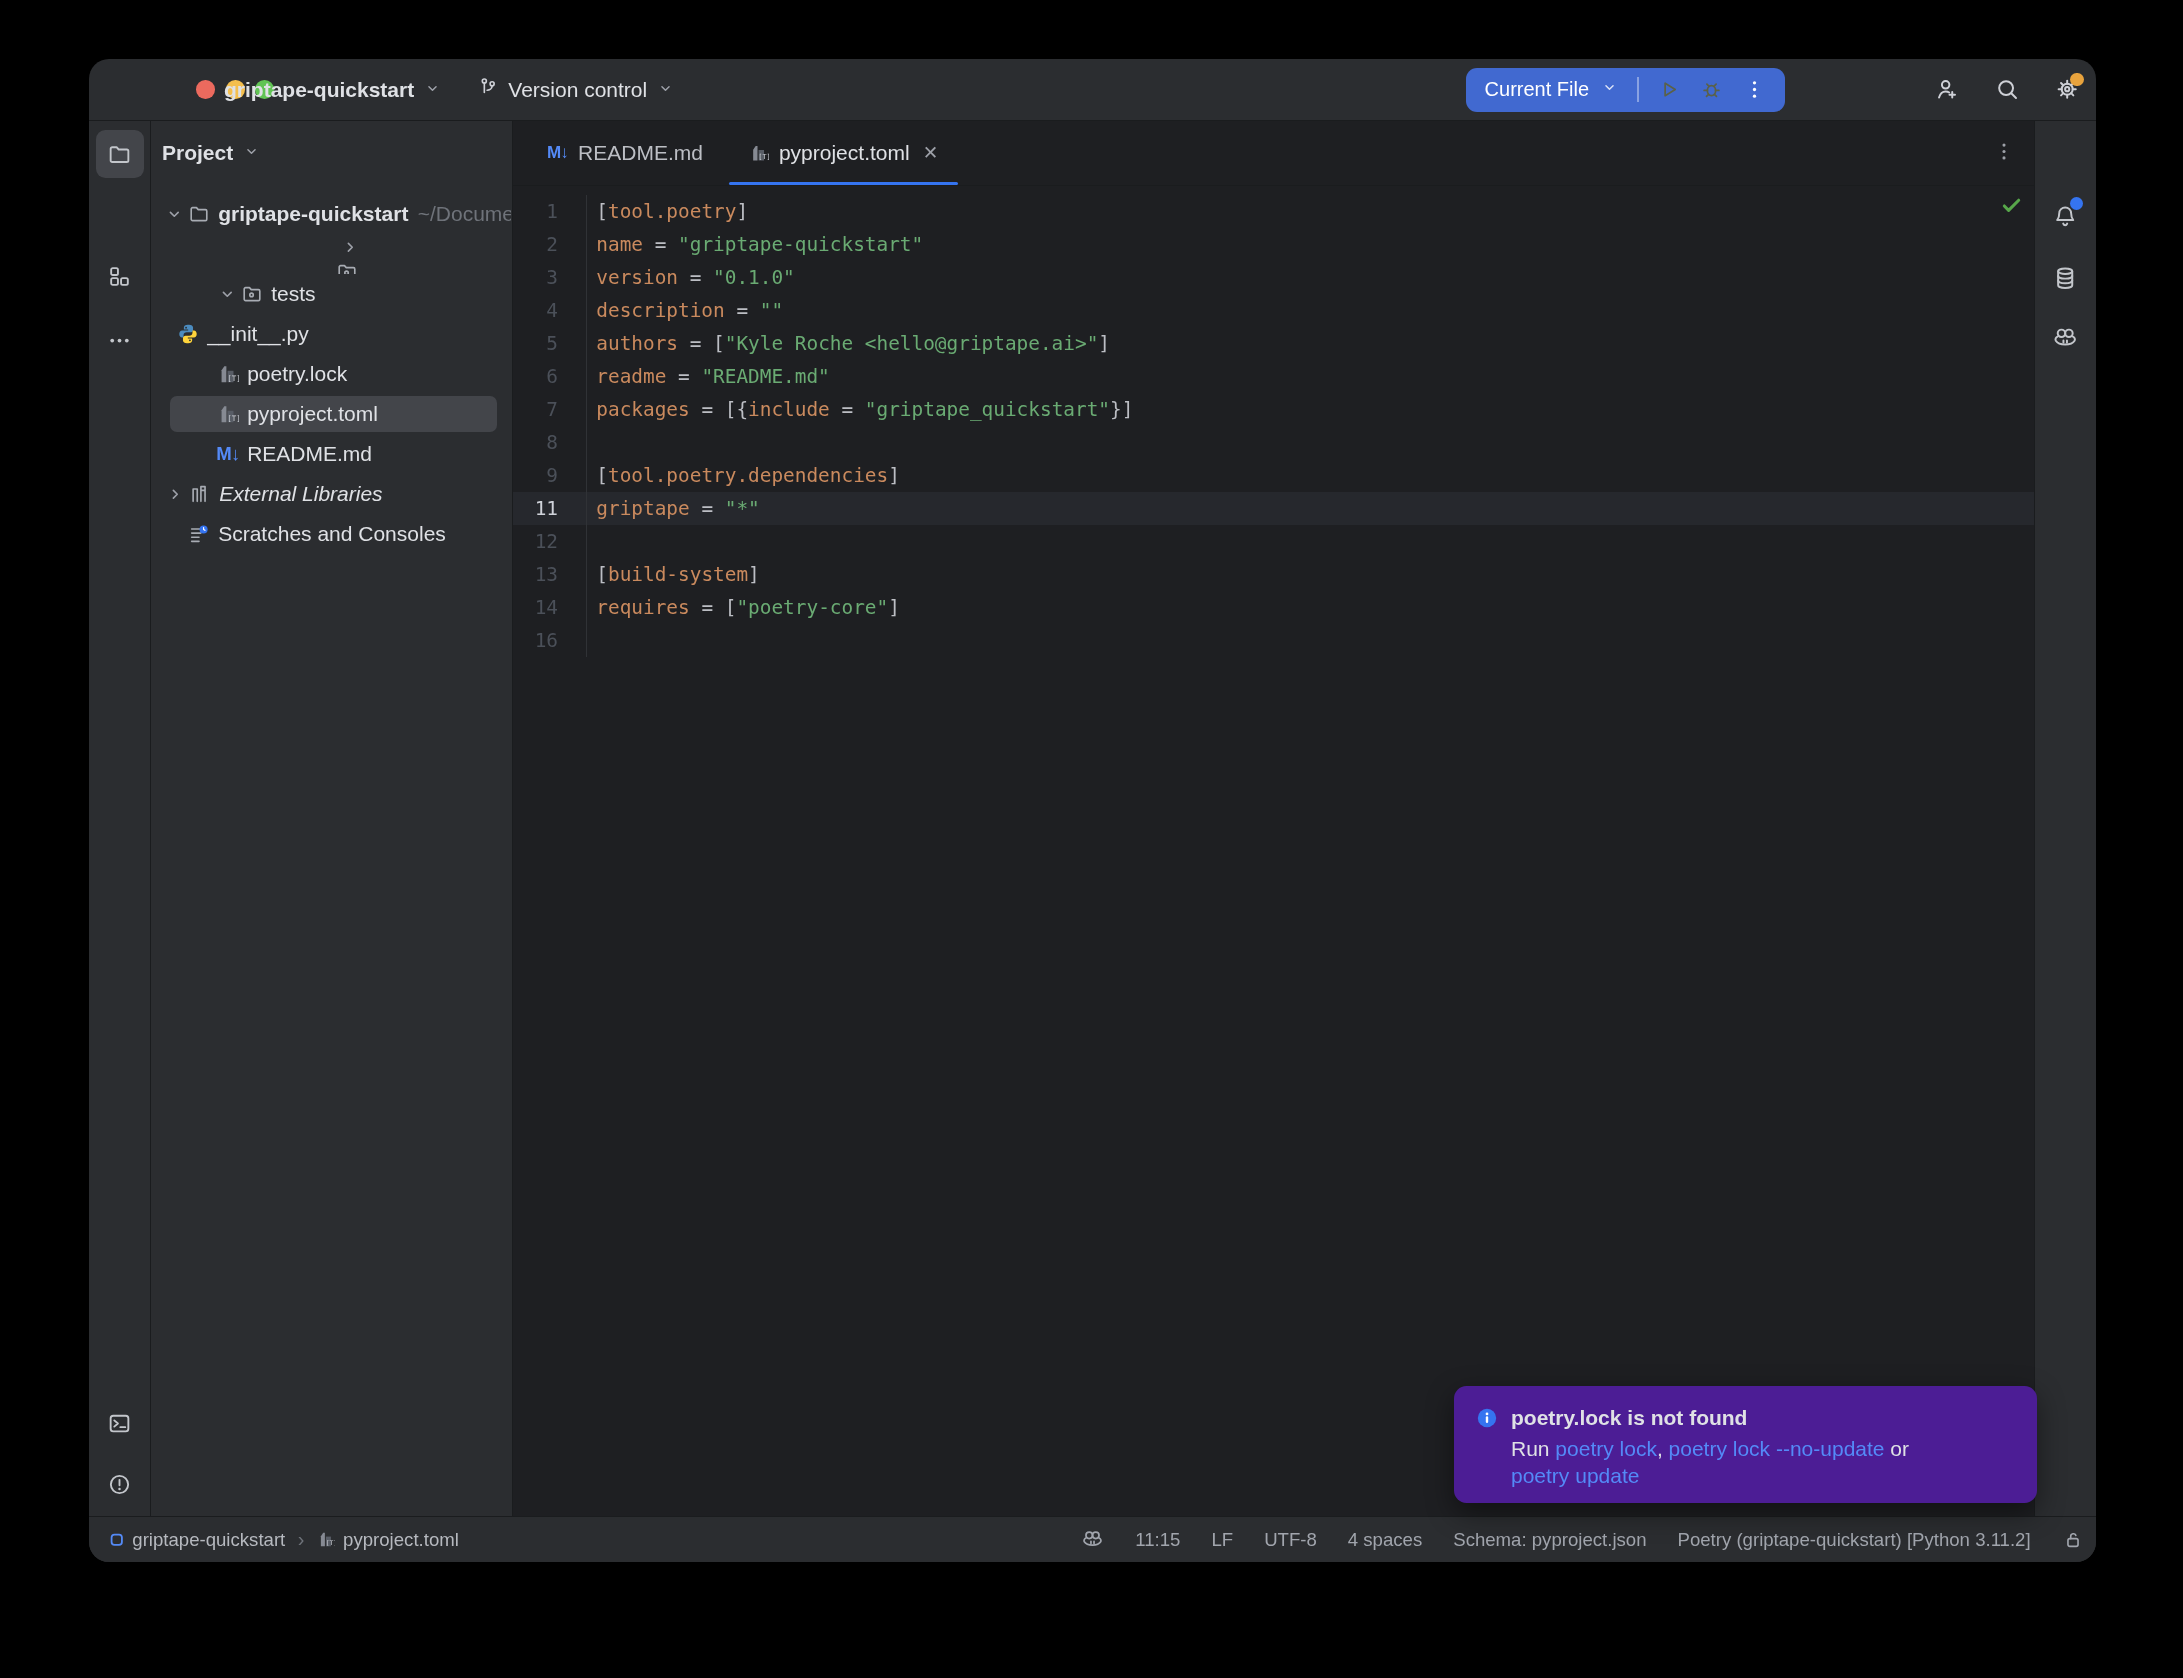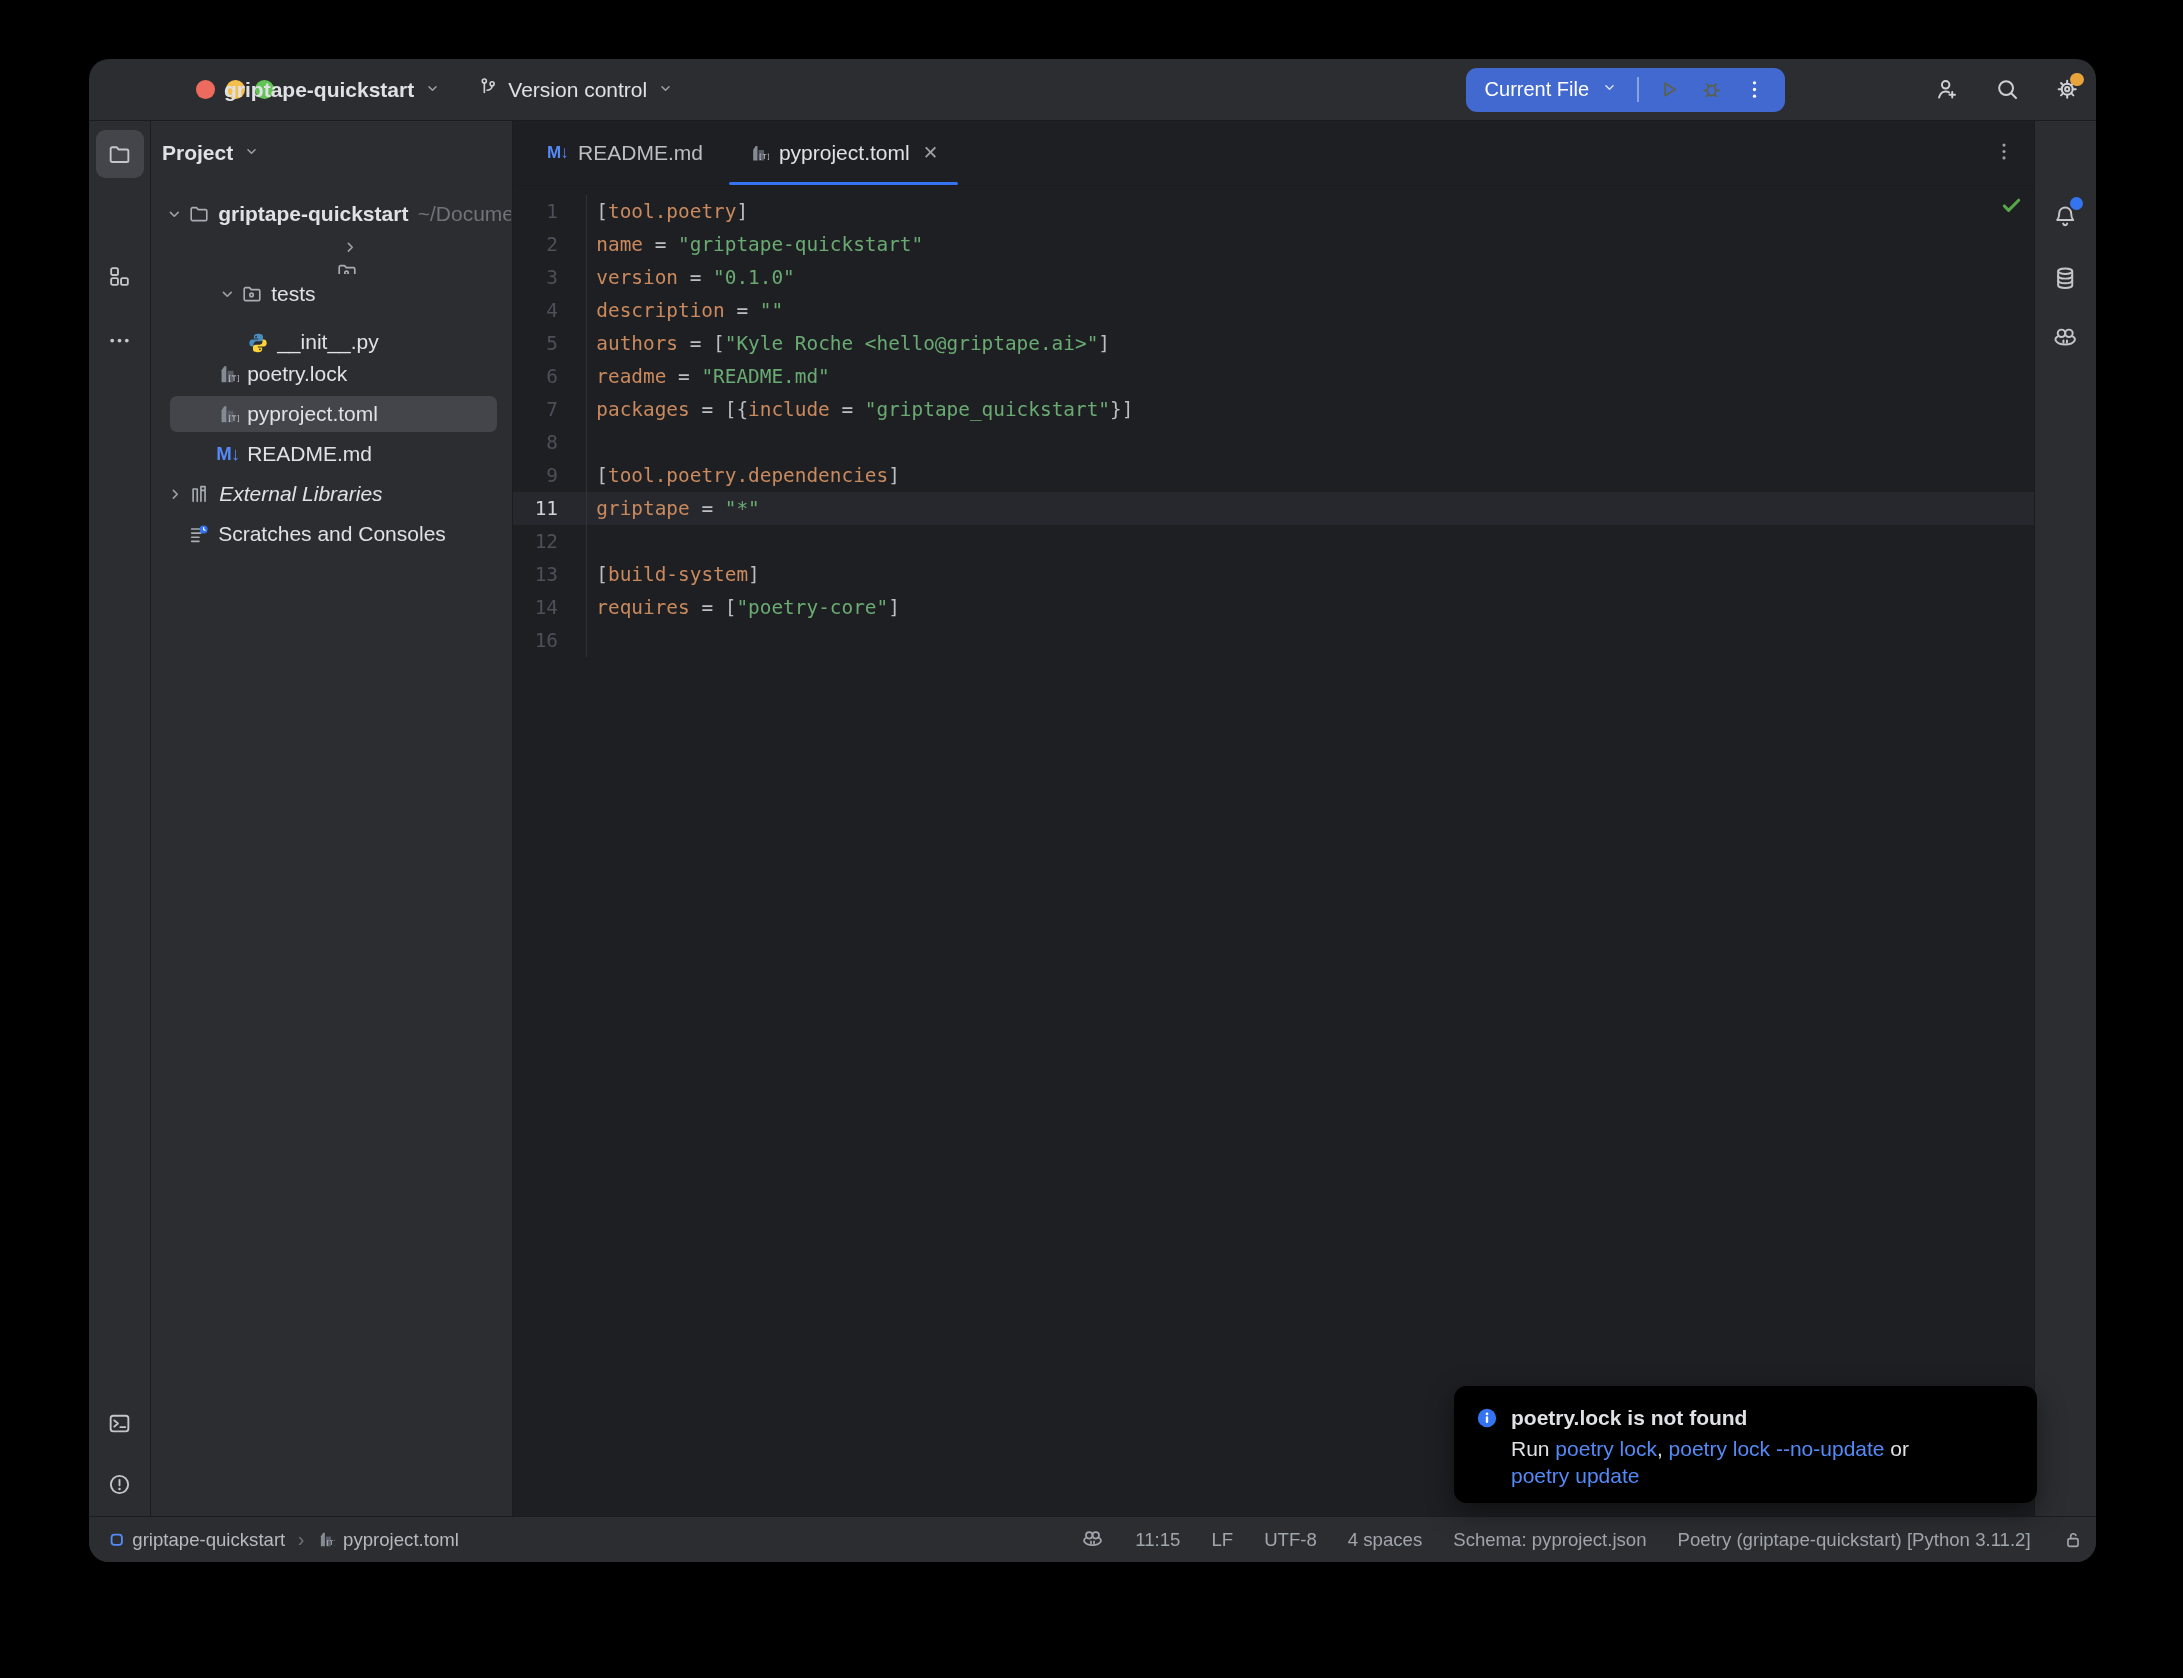--- a/index.html
+++ b/index.html
@@ -70,21 +70,21 @@
   
   #status-bar{position:absolute;left:0;right:0;bottom:0;height:45px;background:var(--panel,#2B2D30);
               border-top:0.8px solid var(--border,#1A1C1E);display:flex;align-items:center;
               padding:0 12.4px 0 20px;font-size:18.6px;color:#A1A5AD;}
   #breadcrumbs{display:flex;align-items:center;gap:9.3px;color:#B6B9BF;}
   .bc-sep{color:#6F737A;font-size:20px;margin:0 3.1px;}
   #status-right{margin-left:auto;display:flex;align-items:center;gap:31px;}
   .st-item{white-space:nowrap;}
   
   #notification{position:absolute;left:1365px;top:1327px;width:583px;height:117px;box-sizing:border-box;
-                background:#000000;border-radius:12.4px;box-shadow:0 9.3px 28px rgba(0,0,0,.45);
+                background:#4c1d95;border-radius:12.4px;box-shadow:0 9.3px 28px rgba(0,0,0,.45);
                 padding:19.4px 28px 0 57px;font-size:21px;color:var(--text,#DFE1E5);}
   #notif-icon{position:absolute;left:22px;top:21px;}
   #notif-title{font-weight:700;line-height:26px;margin-bottom:3.9px;}
   .notif-line{line-height:27px;}
   .nlink{color:var(--link,#548AF7);}
 </style>
 </head>
 <body>
 
 <div id="window">
@@ -251,21 +251,21 @@
             </svg>
           </span>
           <span class="ticon">
             <svg width="22" height="22" viewBox="0 0 24 24" fill="none" stroke="#A8ACB3" stroke-width="1.8" stroke-linecap="round" stroke-linejoin="round">
               <path d="M3.5 6.5c0-.8.7-1.5 1.5-1.5h4.2l2 2.2H19c.8 0 1.5.7 1.5 1.5v9c0 .8-.7 1.5-1.5 1.5H5c-.8 0-1.5-.7-1.5-1.5z"></path>
               <circle cx="11.5" cy="13" r="1.9"></circle>
             </svg>
           </span>
           <span class="tlabel">tests</span>
         </div>
-        <div class="trow" style="padding-left: 70px; align-items: flex-end;">
+        <div class="trow" style="">
           <span class="tchev"></span>
           <span class="ticon">
             <svg width="22" height="22" viewBox="0 0 24 24">
               <path fill="#4B8BBE" d="M11.9 2c-2.9 0-4.4 1.3-4.4 3v2.2h4.7v.9H5.6C3.7 8.1 2.5 9.7 2.5 12s1.2 3.9 3.1 3.9h1.5v-2.4c0-1.9 1.6-3.3 3.5-3.3h4c1.6 0 2.9-1.3 2.9-2.9V5c0-1.7-1.7-3-4.4-3zm-2 2.1a1 1 0 110 2 1 1 0 010-2z"></path>
               <path fill="#FFD43B" d="M12.1 22c2.9 0 4.4-1.3 4.4-3v-2.2h-4.7v-.9h6.6c1.9 0 3.1-1.6 3.1-3.9s-1.2-3.9-3.1-3.9h-1.5v2.4c0 1.9-1.6 3.3-3.5 3.3h-4c-1.6 0-2.9 1.3-2.9 2.9V19c0 1.7 1.7 3 4.4 3zm2-2.1a1 1 0 110-2 1 1 0 010 2z"></path>
             </svg>
           </span>
           <span class="tlabel">__init__.py</span>
         </div>
         <div class="trow" style="padding-left: 40px;">

